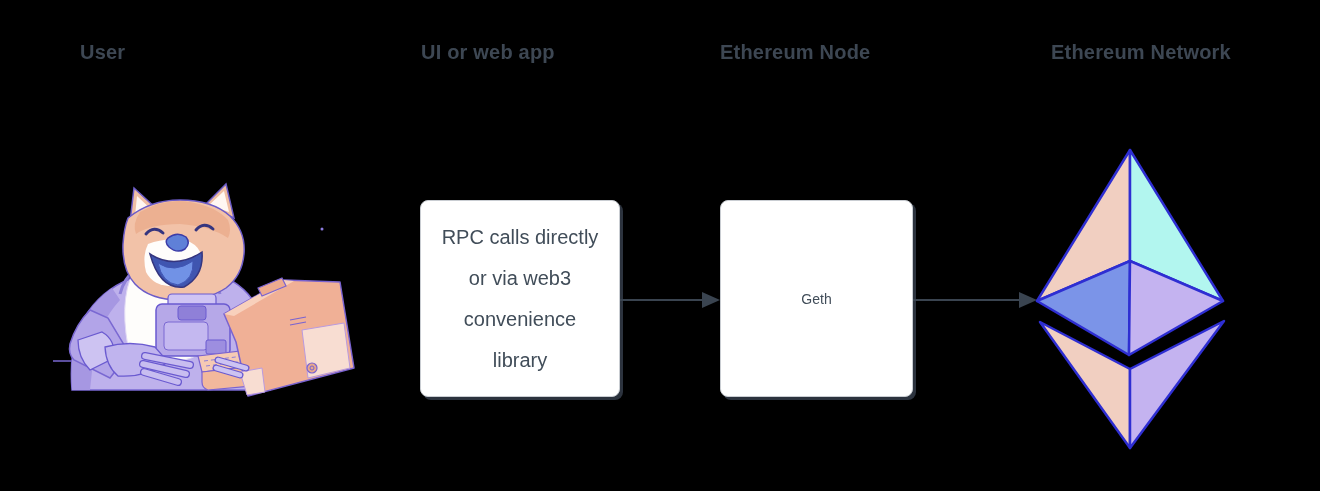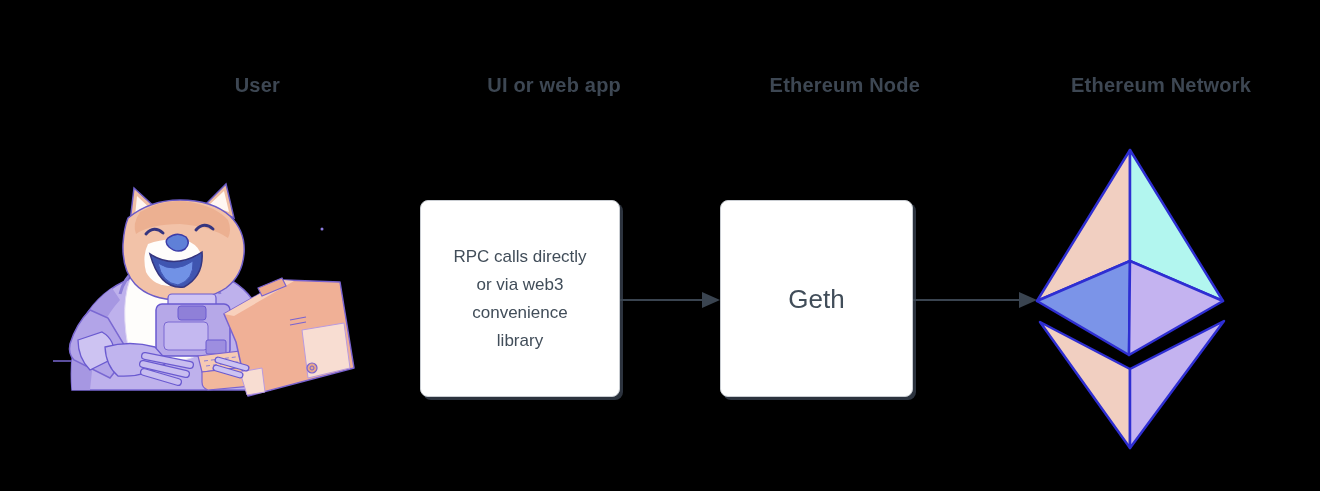--- a/index.html
+++ b/index.html
@@ -1,34 +1,34 @@
 <!DOCTYPE html>
 <html><head>
 <meta charset="utf-8">
 <style>
   html,body{margin:0;padding:0;background:#000;}
   #stage{
     position:relative;width:1320px;height:491px;background:#000;overflow:hidden;
     font-family:"Liberation Sans", sans-serif;
   }
   .col-label{
-    position:absolute;top:74px;width:200px;text-align:right;
+    position:absolute;top:41px;width:200px;text-align:left;
     font-size:20px;font-weight:bold;color:#3d4753;letter-spacing:.2px;
   }
   .flow-box{
     position:absolute;top:200px;height:197px;background:#ffffff;
     border:1px solid #c9cdd2;border-radius:8px;box-sizing:border-box;
     box-shadow:3px 3px 0 #2c333e;
     display:flex;align-items:center;justify-content:center;
   }
   .flow-box-text{
-    font-size:17px;line-height:28px;color:#414d59;text-align:center;
+    font-size:20px;line-height:41px;color:#414d59;text-align:center;
     white-space:pre-line;
   }
-  .geth-text{font-size:26px;line-height:26px;}
+  .geth-text{font-size:14px;line-height:26px;}
   .arrow-line{position:absolute;height:2px;background:#3a4450;top:299px;}
   .arrow-head{
     position:absolute;top:292px;width:0;height:0;
     border-top:8px solid transparent;border-bottom:8px solid transparent;
     border-left:18px solid #3a4450;
   }
   svg{position:absolute;display:block;}
 </style>
 </head>
 <body>

